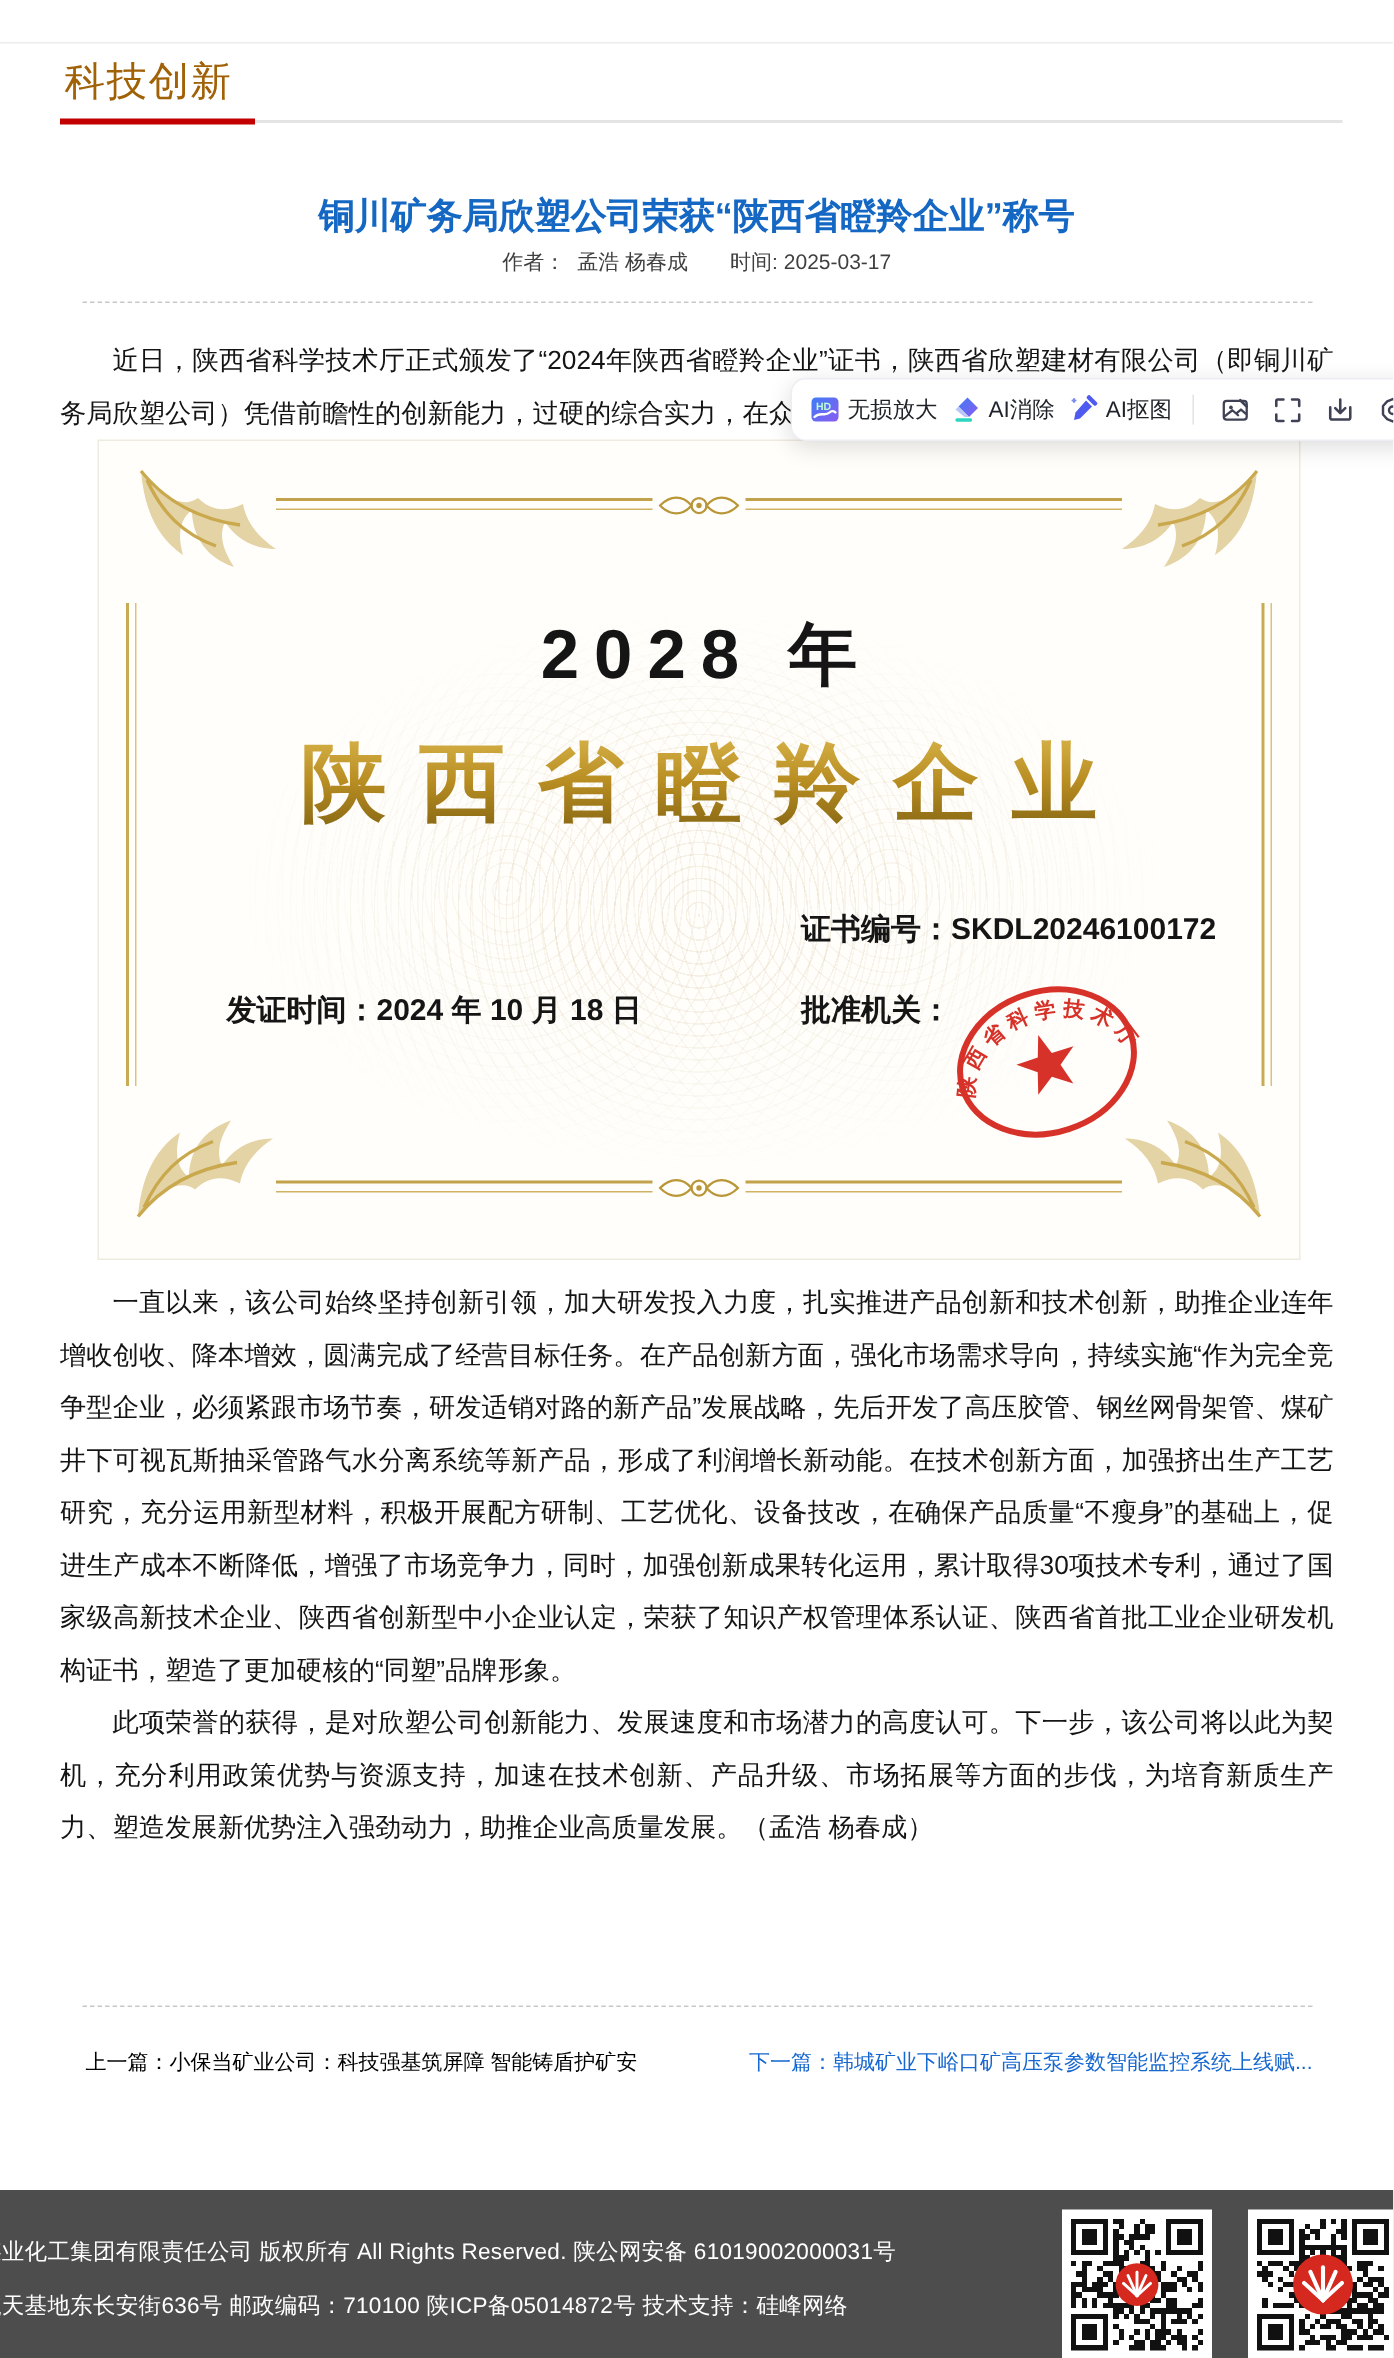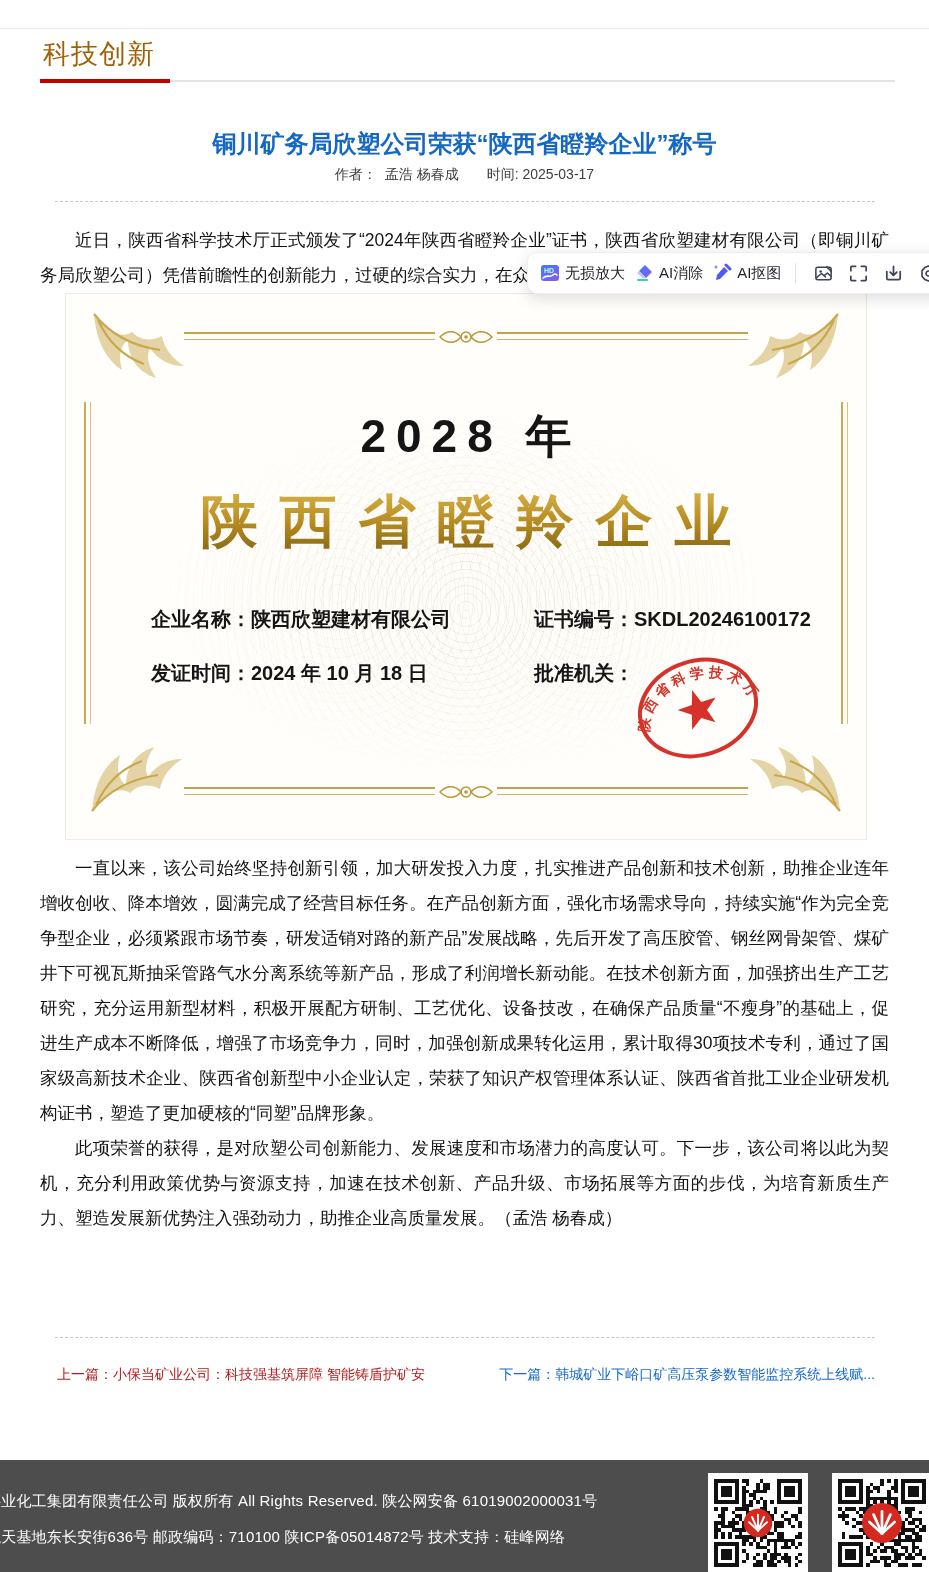--- a/index.html
+++ b/index.html
@@ -61,21 +61,21 @@
   .vline{position:absolute;top:108px;bottom:115px;width:4px;border-left:2px solid #c9ab55;border-right:1px solid #dcc17a;}
   .vl-left{left:18px}.vl-right{right:18px}
   .fl{position:absolute;width:100px;height:100px;color:#c9a84e;}
   .fl-tl{left:22px;top:14px;transform:scaleY(-1);}
   .fl-tr{right:22px;top:14px;transform:scale(-1,-1);}
   .fl-bl{left:20px;bottom:22px;}
   .fl-br{right:20px;bottom:22px;transform:scaleX(-1);}
   .seal{position:absolute;left:562px;top:352px;width:140px;height:120px;}
 
   
-  .nav-prev{position:absolute;left:57px;top:1366px;font-size:14px;color:#b91c1c;cursor:pointer;}
+  .nav-prev{position:absolute;left:57px;top:1366px;font-size:14px;color:#000000;cursor:pointer;}
   .nav-next{position:absolute;right:54px;top:1366px;font-size:14px;color:#1667d0;cursor:pointer;}
 
   
   .footer{position:absolute;left:0;right:0;top:1460px;bottom:0;background:#4d4d4d;color:#fff;}
   .f-line{position:absolute;left:-14px;white-space:nowrap;font-size:15px;letter-spacing:.2px;}
   .f1{top:32px}.f2{top:68px}
   .qr{position:absolute;top:1473px;width:100px;height:112px;background:#fff;z-index:2;}
   .qr1{left:708px}.qr2{left:832px}
   .qr svg.code{position:absolute;left:6px;top:6px;width:88px;height:88px;fill:#111;shape-rendering:crispEdges;}
   .qr-logo{position:absolute;left:50%;top:50px;transform:translate(-50%,-50%);line-height:0;}
@@ -227,21 +227,20 @@
             <path d="M53 8 C46 1 38 1 32 8 C38 15 46 15 53 8 Z" fill="none" stroke="#b99738" stroke-width="1.5"></path>
           </svg>
       </span>
     </div>
     <div class="vline vl-left"></div>
     <div class="vline vl-right"></div>
 
     <div class="cert-year">2028 年</div>
     <div class="cert-title">陕西省瞪羚企业</div>
 
-    <div class="cert-field f-company"><span>企业名称：</span><span>陕西欣塑建材有限公司</span></div>
     <div class="cert-field f-certno"><span>证书编号：</span><span>SKDL20246100172</span></div>
     <div class="cert-field f-issue"><span>发证时间：</span><span>2024 年 10 月 18 日</span></div>
     <div class="cert-field f-auth"><span>批准机关：</span></div>
 
     <svg class="seal" viewBox="0 0 140 120">
       <g transform="rotate(-18 70 62)" opacity="0.95">
         <ellipse cx="70" cy="62" rx="59" ry="47" fill="none" stroke="#d5281e" stroke-width="4"></ellipse>
         <path id="sealarc" d="M16 76 A 54 43 0 1 1 124 76" fill="none"></path>
         <text font-size="14" font-weight="bold" fill="#d5281e" letter-spacing="4">
           <textPath href="#sealarc" startOffset="6">陕西省科学技术厅</textPath>

